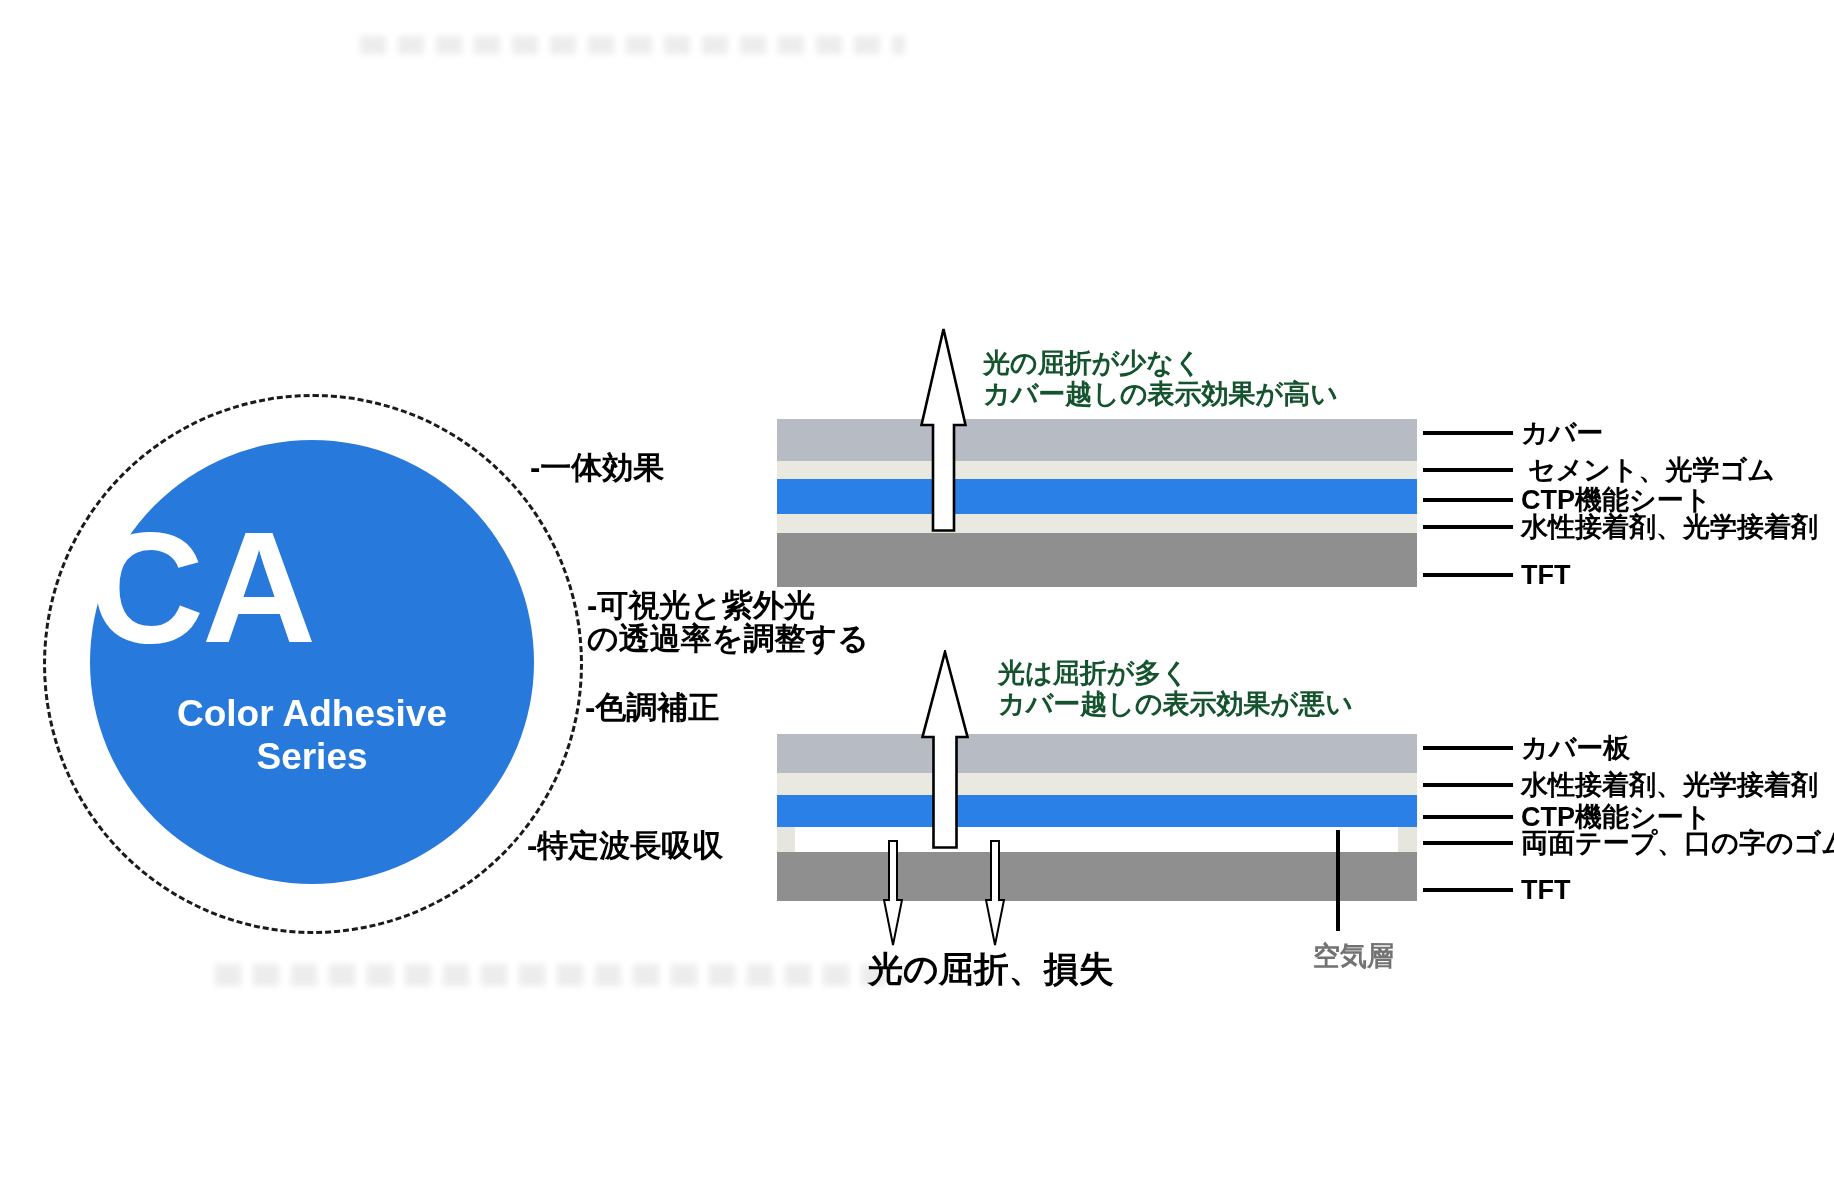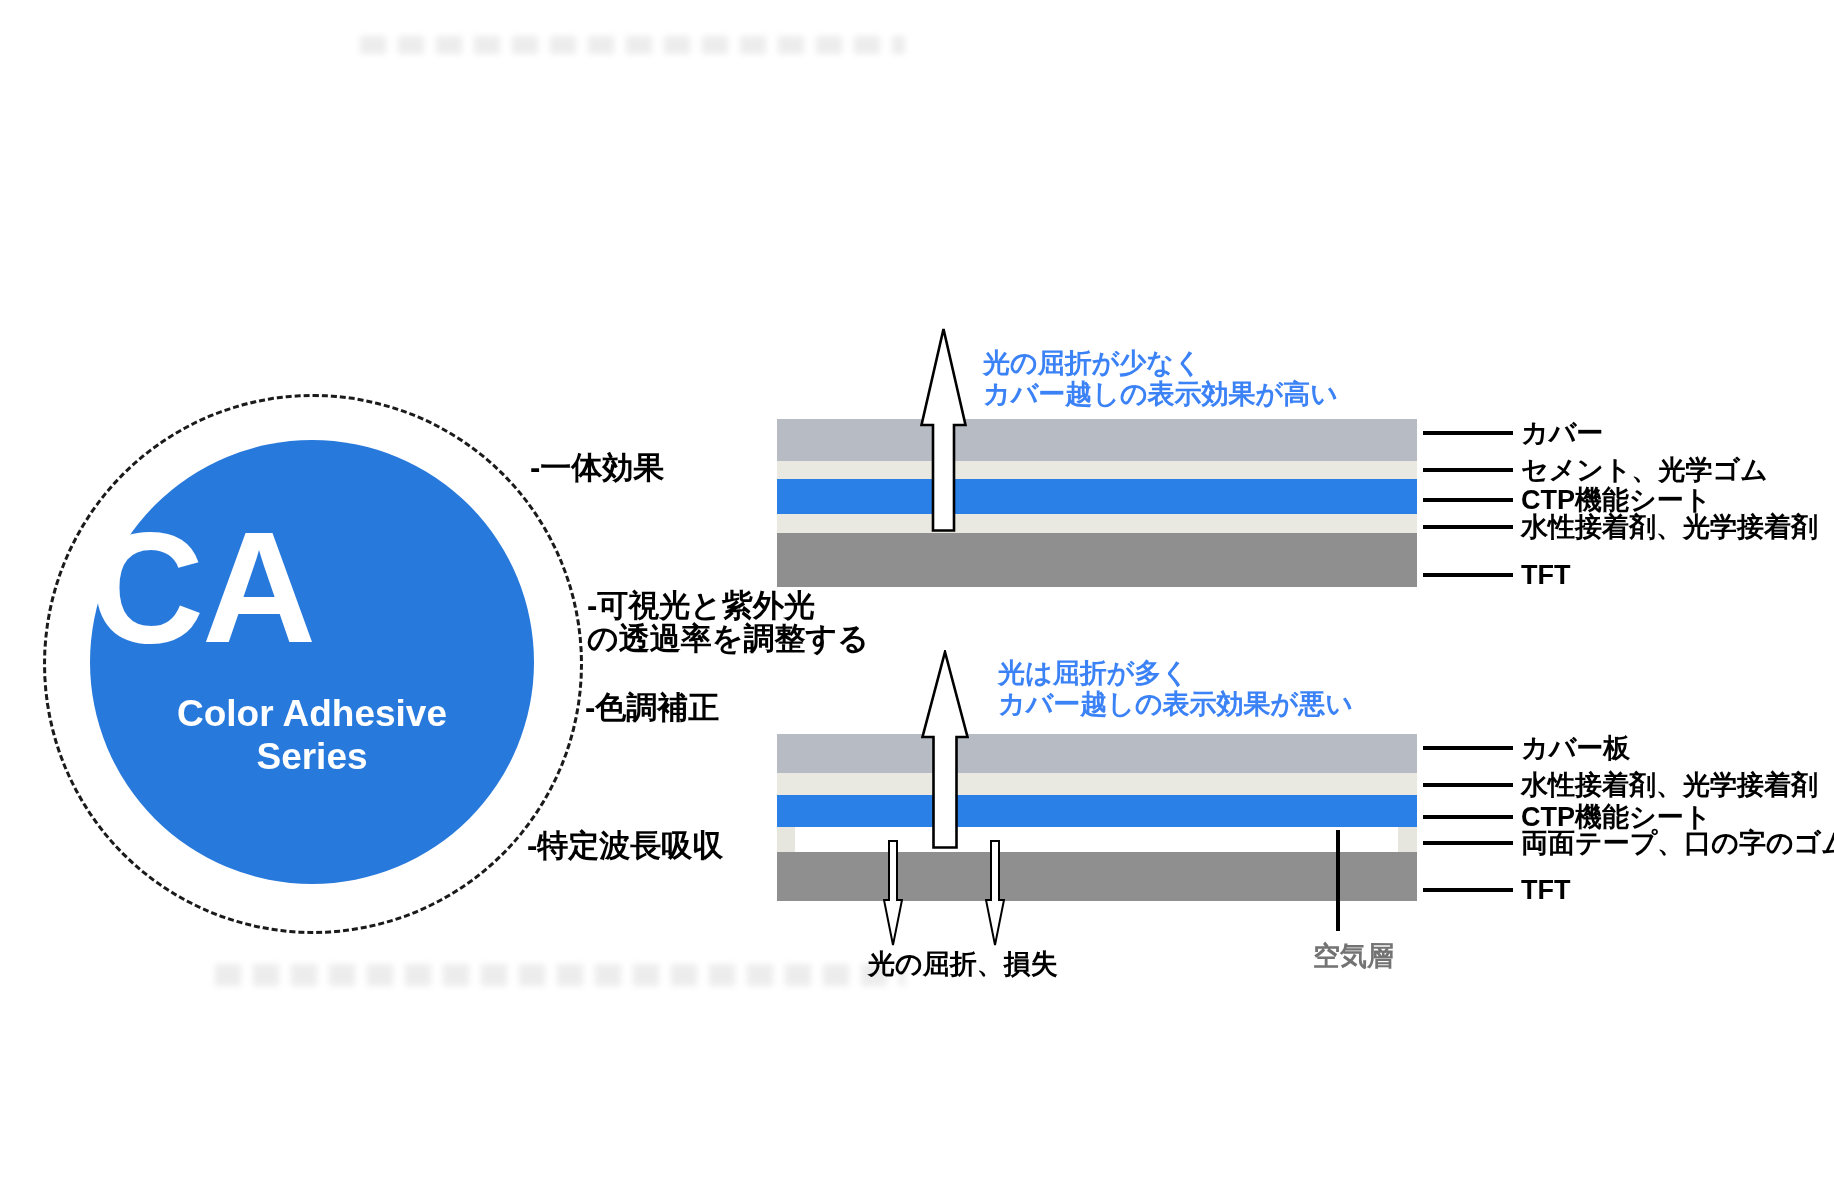--- a/index.html
+++ b/index.html
@@ -53,28 +53,28 @@
   .b-l3{top:795px;height:32px;}
   .b-gap-left{left:777px;top:827px;width:18px;height:25px;}
   .b-gap-right{left:1398px;top:827px;width:19px;height:25px;}
   .b-l5{top:852px;height:49px;}
 
   
   .tick{left:1423px;width:90px;height:4px;background:#000;}
   .t-g1{top:431px;} .t-g2{top:468px;} .t-g3{top:498px;} .t-g4{top:525px;} .t-g5{top:573px;}
   .t-b1{top:746px;} .t-b2{top:783px;} .t-b3{top:815px;} .t-b4{top:841px;} .t-b5{top:888px;}
   .layer-label{left:1521px;font-size:27px;font-weight:bold;line-height:32px;white-space:nowrap;color:#000;}
-  .ll-g1{top:417px;} .ll-g2{top:454px;} .ll-g3{top:484px;} .ll-g4{top:511px;} .ll-g5{top:559px;}
+  .ll-g1{top:417px;} .ll-g2{top:454px;margin-left:7px;} .ll-g3{top:484px;} .ll-g4{top:511px;} .ll-g5{top:559px;}
   .ll-b1{top:732px;font-family:Liberation Serif, serif;} .ll-b2{top:769px;} .ll-b3{top:801px;} .ll-b4{top:827px;} .ll-b5{top:874px;}
 
   
-  .annotation{font-size:27px;font-weight:bold;line-height:31px;white-space:pre-line;color:#3b82f6;}
+  .annotation{font-size:27px;font-weight:bold;line-height:31px;white-space:pre-line;color:#14532d;}
   .ann-good{left:983px;top:348px;}
   .ann-bad{left:987px;top:658px;margin-left:11px;}
-  .loss-label{left:868px;top:946px;font-size:27px;font-weight:bold;color:#000;white-space:nowrap;}
+  .loss-label{left:868px;top:946px;font-size:35px;font-weight:bold;color:#000;white-space:nowrap;}
   .air-label{left:1313px;top:938px;font-size:27px;font-weight:bold;color:#737373;white-space:nowrap;}
 
   
   .arrow-up-good{left:920px;top:327px;}
   .arrow-up-bad{left:921px;top:650px;}
   .arrow-down-1{left:883px;top:840px;}
   .arrow-down-2{left:985px;top:840px;}
   .air-line{left:1336px;top:830px;width:4px;height:101px;background:#000;}
 
   

